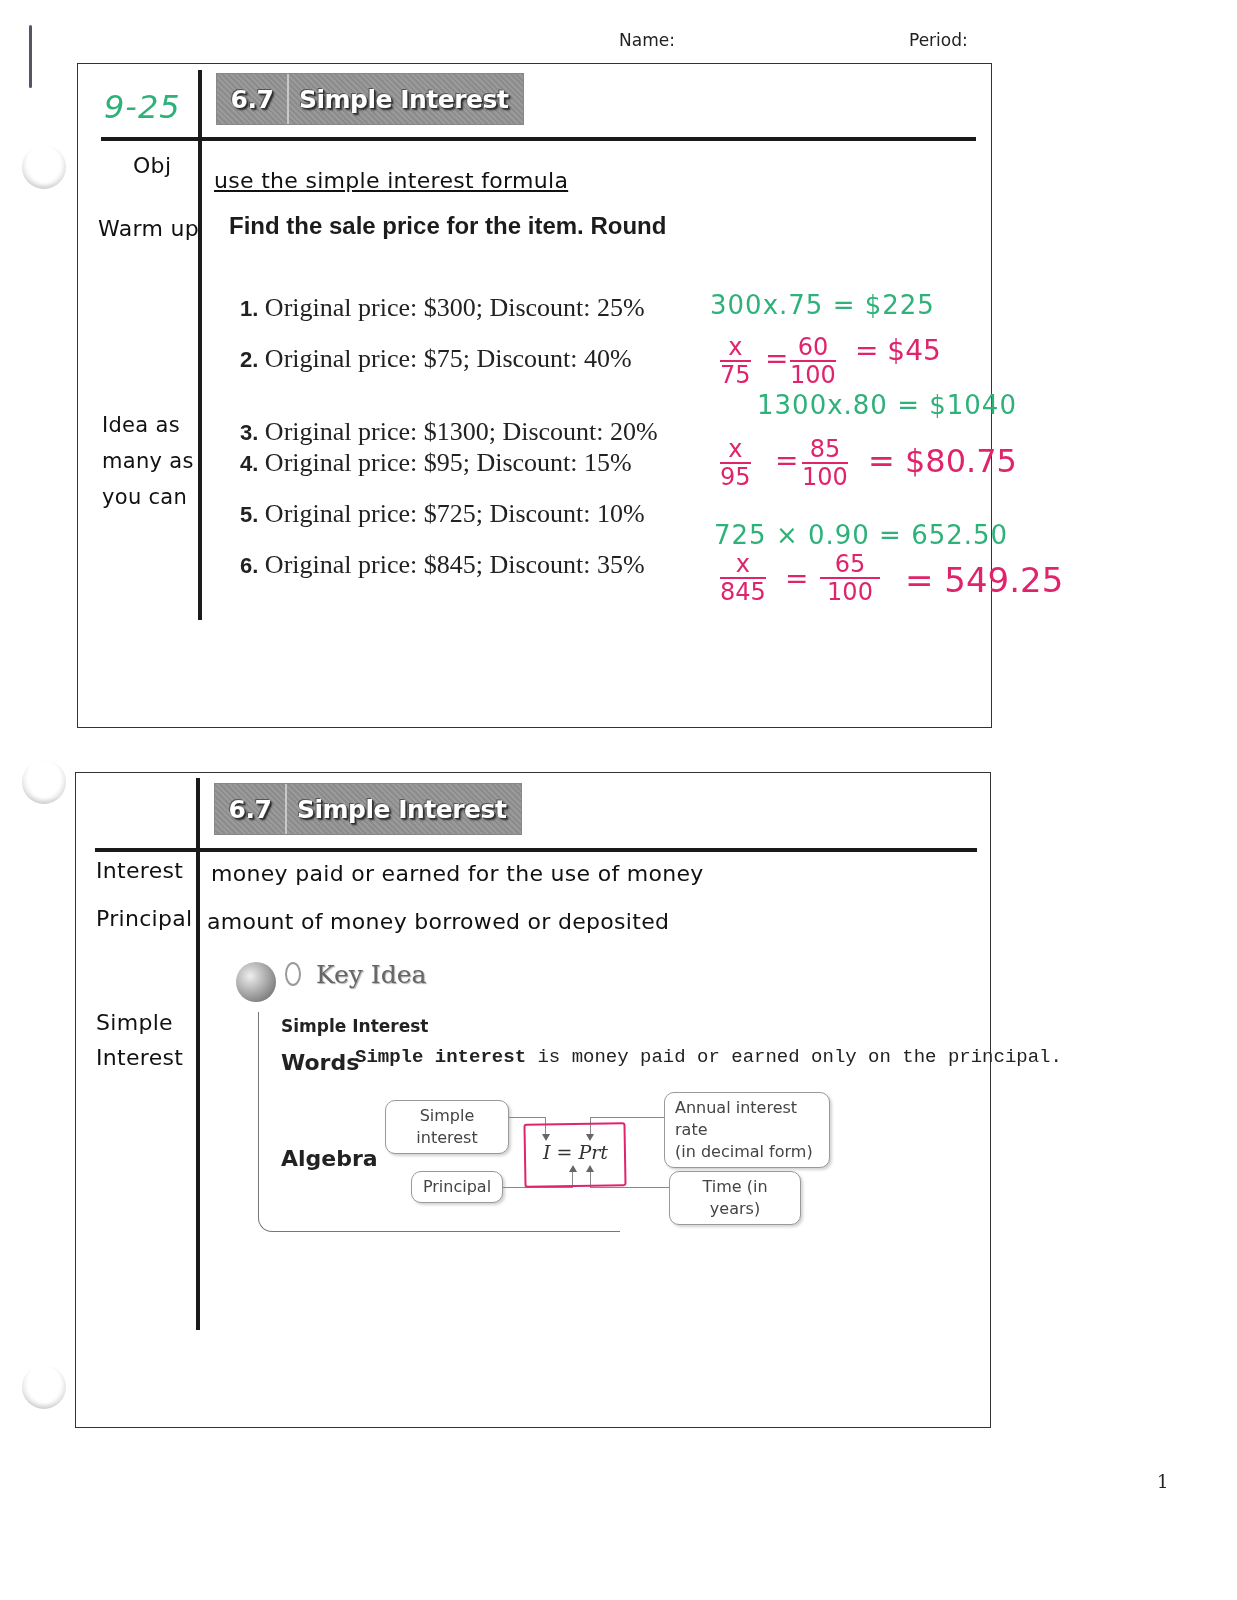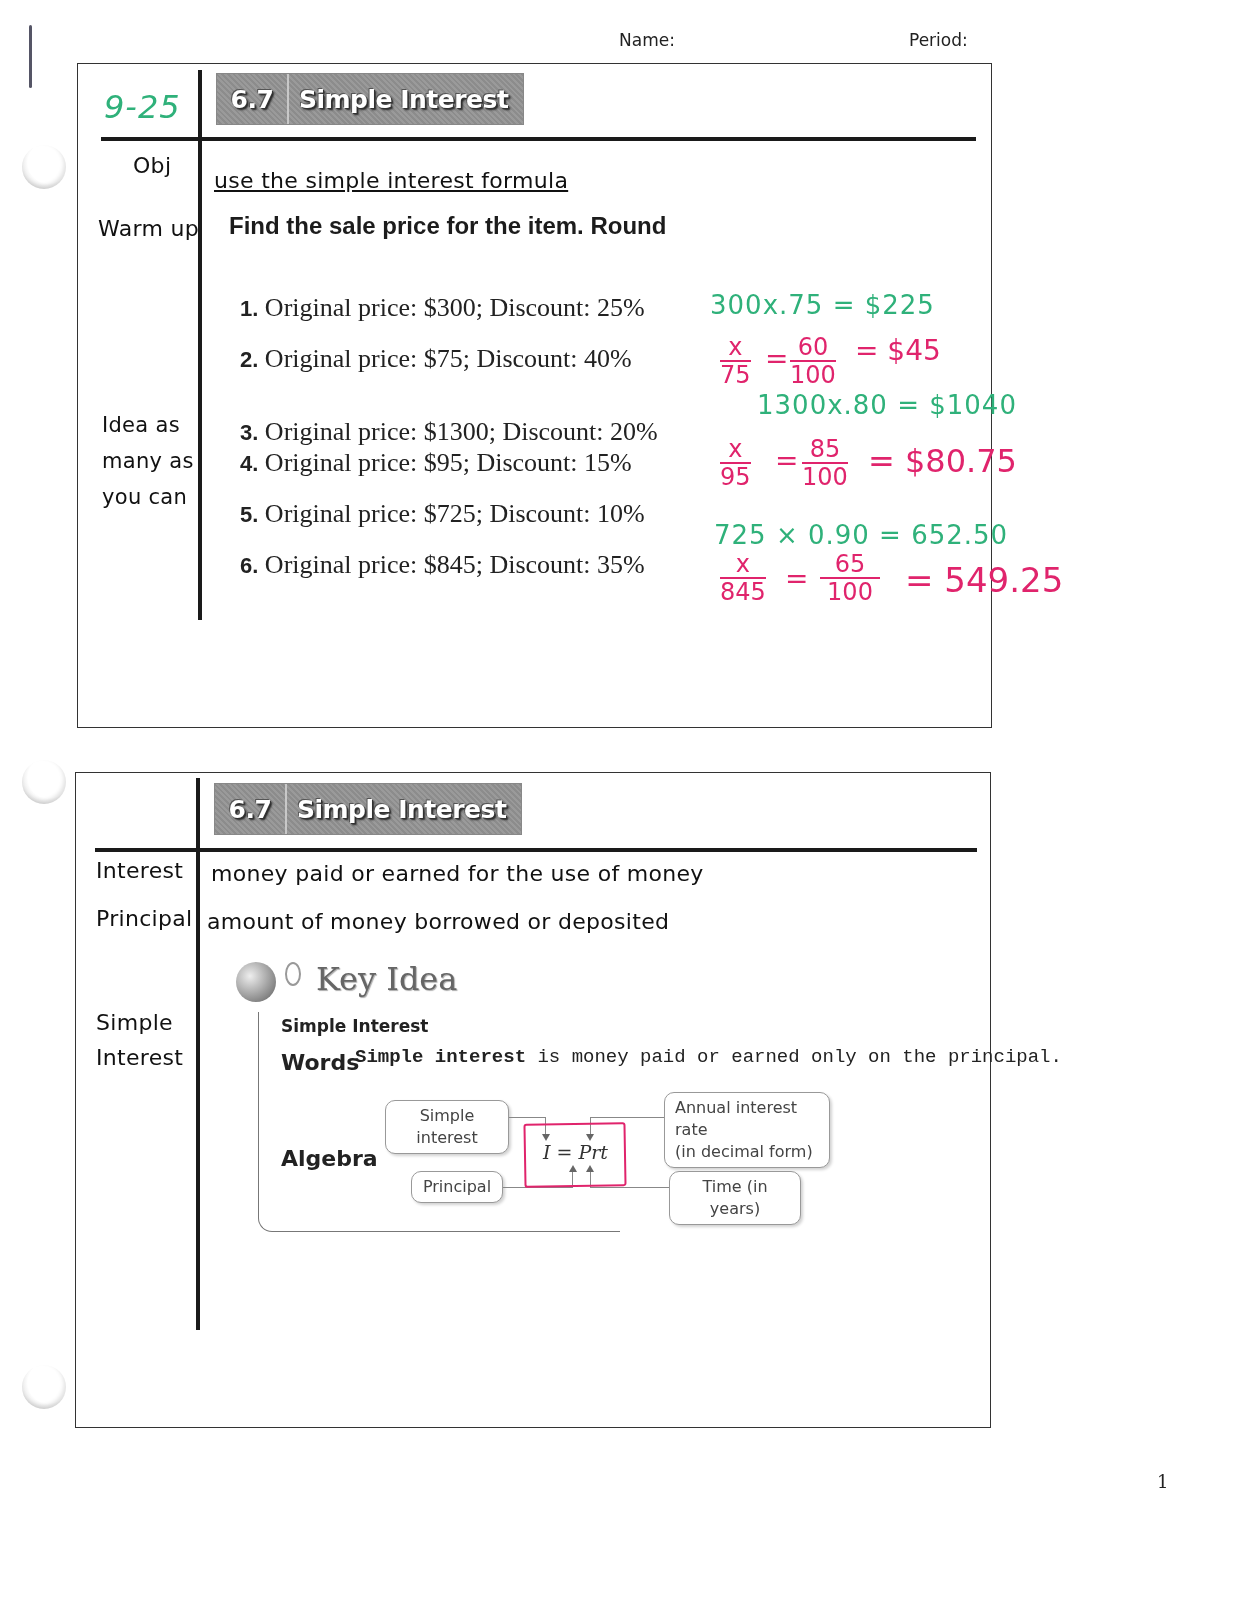--- a/index.html
+++ b/index.html
@@ -32,21 +32,21 @@
     .prompt { position: absolute; font-family: "Liberation Sans", sans-serif; font-weight: bold; font-size: 24px; color: #1c1c1c; line-height: 35px; }
     .problem { position: absolute; font-family: "Liberation Serif", serif; font-size: 26px; color: #222; }
     .problem b { font-family: "Liberation Sans", sans-serif; font-weight: bold; font-size: 22px; }
 
     .ink-green { position: absolute; font-family: "DejaVu Sans", sans-serif; color: #2fb17a; font-size: 26px; letter-spacing: 1px; }
     .ink-pink { position: absolute; font-family: "DejaVu Sans", sans-serif; color: #e0246c; font-size: 28px; }
     .frac { position: absolute; display: flex; flex-direction: column; align-items: center; color: #e0246c;
             font-family: "DejaVu Sans", sans-serif; font-size: 24px; line-height: 24px; }
     .frac .bar { width: 100%; height: 2px; background: #e0246c; margin: 1px 0; }
 
-    .keyidea { position: absolute; font-family: "DejaVu Serif", serif; font-size: 32px; color: #666;
+    .keyidea { position: absolute; font-family: "DejaVu Serif", serif; font-size: 25px; color: #666;
                text-shadow: 1px 1px 1px #aaa; text-align: right; }
     .key-icon { position: absolute; width: 40px; height: 40px; border-radius: 50%;
                 background: radial-gradient(circle at 35% 35%, #eee, #888 70%, #555); }
     .key-ring { position: absolute; width: 16px; height: 24px; border: 2px solid #999; border-radius: 50%; }
 
     .ki-box { position: absolute; border-left: 1.5px solid #777; border-bottom: 1.5px solid #777; border-bottom-left-radius: 14px; }
     .ki-title { position: absolute; font-family: "DejaVu Sans", sans-serif; font-weight: bold; font-size: 17px; color: #222; }
     .ki-words-label { position: absolute; font-family: "DejaVu Sans", sans-serif; font-weight: bold; font-size: 22px; color: #222; }
     .ki-words { position: absolute; font-family: "DejaVu Serif", serif; font-size: 19px; color: #222; }
     .ki-words b { font-weight: bold; }

